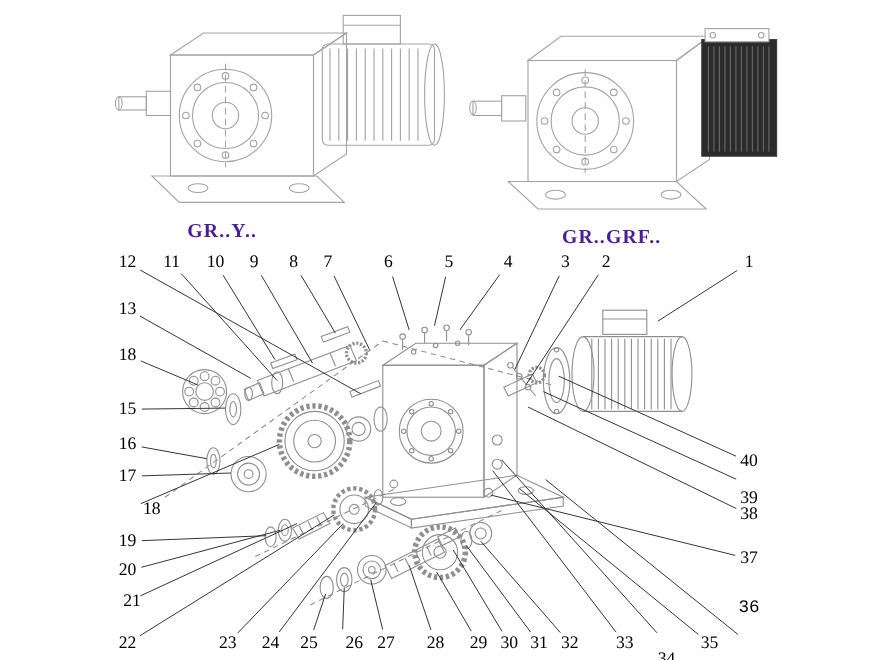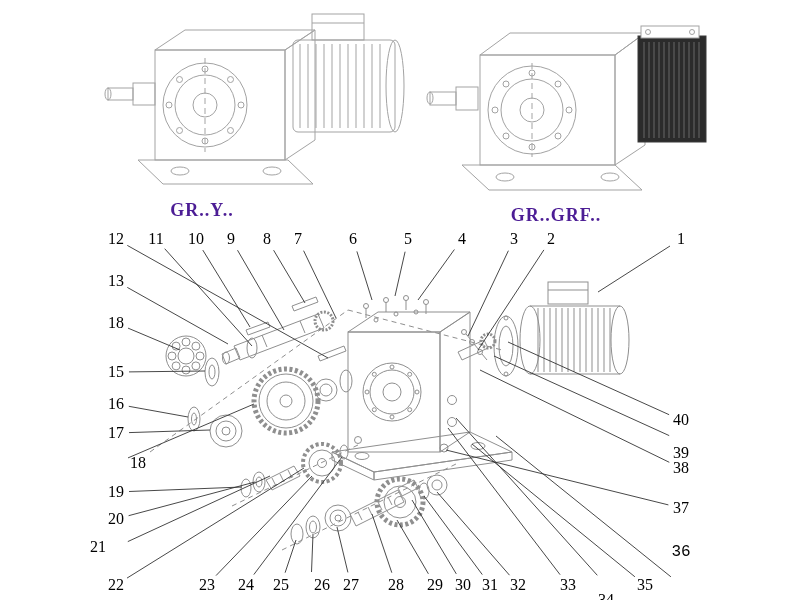--- a/index.html
+++ b/index.html
@@ -286,21 +286,21 @@
       <span class="callout" style="left: 551px; top: 239px;">2</span>
       <span class="callout" style="left: 681px; top: 239px;">1</span>
       <span class="callout" style="left: 116px; top: 281px;">13</span>
       <span class="callout" style="left: 116px; top: 323px;">18</span>
       <span class="callout" style="left: 116px; top: 372px;">15</span>
       <span class="callout" style="left: 116px; top: 404px;">16</span>
       <span class="callout" style="left: 116px; top: 433px;">17</span>
       <span class="callout" style="left: 116px; top: 463px; margin-left: 22px;">18</span>
       <span class="callout" style="left: 116px; top: 492px;">19</span>
       <span class="callout" style="left: 116px; top: 519px;">20</span>
-      <span class="callout" style="left: 98px; top: 547px; text-align: right;">21</span>
+      <span class="callout" style="left: 120px; top: 547px; text-align: right;">21</span>
       <span class="callout" style="left: 116px; top: 585px;">22</span>
       <span class="callout" style="left: 207px; top: 585px;">23</span>
       <span class="callout" style="left: 246px; top: 585px;">24</span>
       <span class="callout" style="left: 281px; top: 585px;">25</span>
       <span class="callout" style="left: 322px; top: 585px;">26</span>
       <span class="callout" style="left: 351px; top: 585px;">27</span>
       <span class="callout" style="left: 396px; top: 585px;">28</span>
       <span class="callout" style="left: 435px; top: 585px;">29</span>
       <span class="callout" style="left: 463px; top: 585px;">30</span>
       <span class="callout" style="left: 490px; top: 585px;">31</span>

